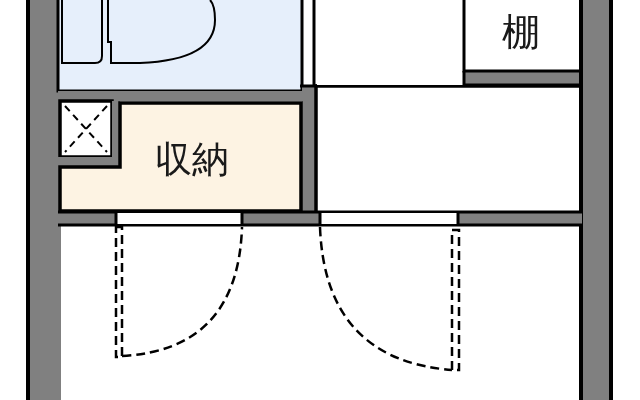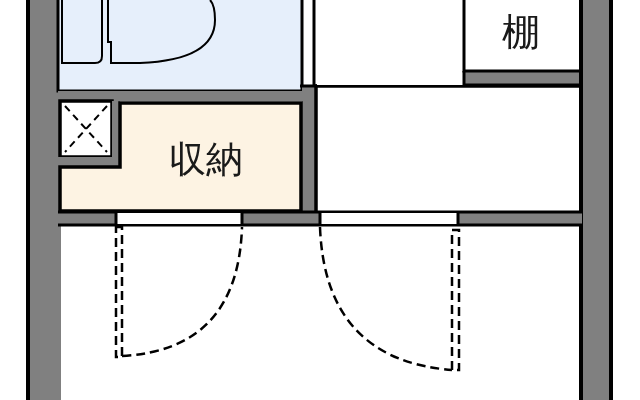--- a/index.html
+++ b/index.html
@@ -78,14 +78,14 @@
     <rect x="116" y="227" width="6" height="130"></rect>
     <path d="M 122 356 Q 238 350 242 227"></path>
   </g>
 
   <g fill="none" stroke="#000" stroke-width="2.5" stroke-dasharray="9,5">
     <rect x="452" y="230" width="7" height="140"></rect>
     <path d="M 320 227 Q 325 360 452 370"></path>
   </g>
 </svg>
 
-<div class="room-label" style="left:169px; top:141px; font-size:37px;">収納</div>
+<div class="room-label" style="left:155px; top:141px; font-size:37px;">収納</div>
 <div class="room-label" style="left:502px; top:13px; font-size:38px;">棚</div>
 
 </body></html>

